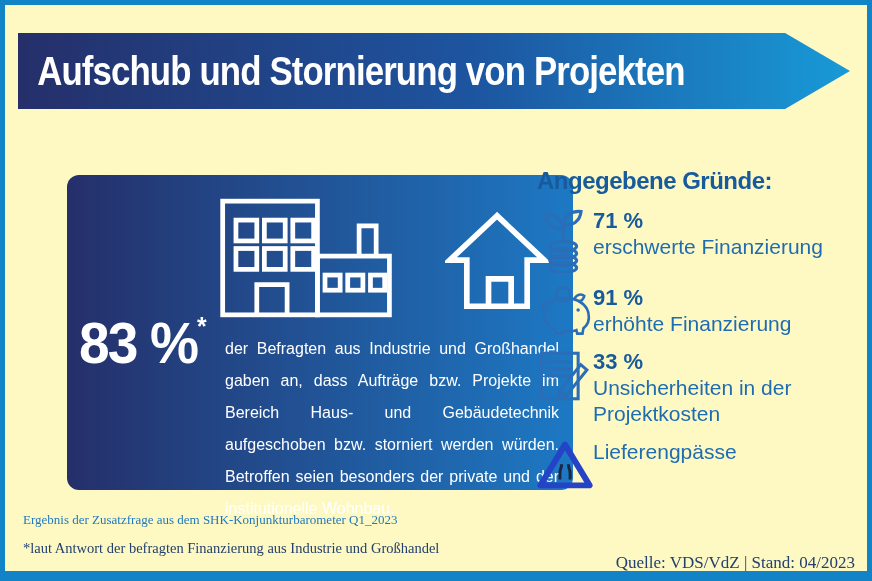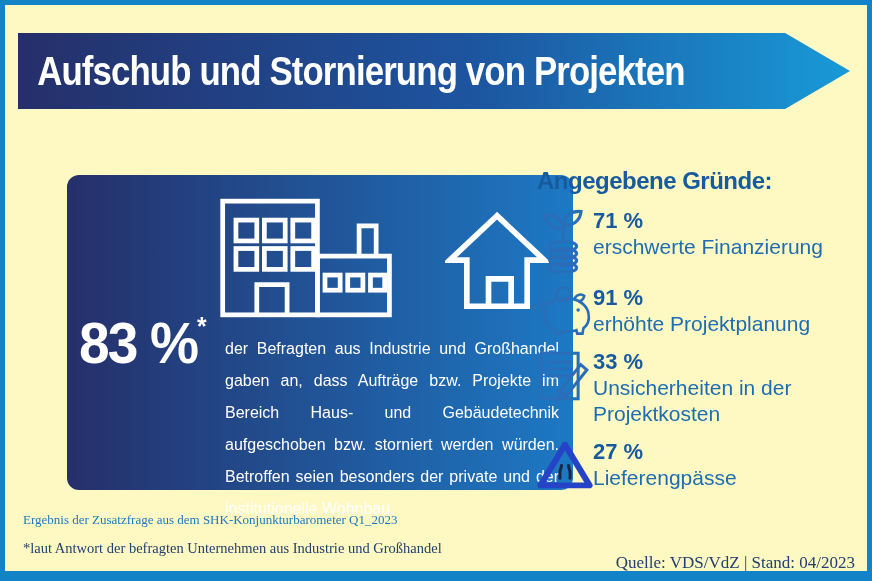--- a/index.html
+++ b/index.html
@@ -127,21 +127,21 @@
       <div class="ricon">
         <svg width="56" height="52" viewBox="0 0 64 58" fill="none" stroke="#2a6db8" stroke-width="3">
           <circle cx="30" cy="11" r="8"></circle>
           <path d="M12 22 C4 20 4 28 10 29 C8 33 8 38 10 42 C12 47 16 50 21 52 L22 56 H28 L29 53 C34 54 40 54 45 52 L46 56 H52 L53 50 C58 46 60 40 59 34 C58 25 50 18 40 16 C30 14 18 16 12 22 Z"></path>
           <path d="M43 16 C45 11 51 10 54 13 C53 17 50 19 47 19"></path>
           <circle cx="47" cy="29" r="2" fill="#2a6db8" stroke="none"></circle>
         </svg>
       </div>
       <div class="rtext">
         <div class="pct">91 %</div>
-        <div class="lbl">erhöhte Projektplanung</div>
+        <div class="lbl">erhöhte Finanzierung</div>
       </div>
     </div>
 
     <div class="reason">
       <div class="ricon">
         <svg width="56" height="56" viewBox="0 0 64 62" fill="none" stroke="#2a6db8" stroke-width="3.5">
           <rect x="5" y="5" width="42" height="52"></rect>
           <path d="M12 15 H40 M12 23 H40 M12 31 H40"></path>
           <path d="M26 48 L50 18 L57 24 L33 54 Z"></path>
           <path d="M26 48 L24 57 L33 54"></path>
@@ -155,23 +155,22 @@
 
     <div class="reason">
       <div class="ricon">
         <svg width="58" height="54" viewBox="0 0 66 60" fill="none">
           <path d="M33 6 L62 54 H4 Z" stroke="#2543c6" stroke-width="7" stroke-linejoin="round"></path>
           <path d="M27 47 V39 C27 35 29 34 29 29" stroke="#1b2644" stroke-width="3.5"></path>
           <path d="M39 47 V39 C39 35 37 34 37 29" stroke="#1b2644" stroke-width="3.5"></path>
         </svg>
       </div>
       <div class="rtext">
-        <div class="pct">27 %</div>
         <div class="lbl">Lieferengpässe</div>
       </div>
     </div>
   </div>
 
   <div class="src-line">Ergebnis der Zusatzfrage aus dem SHK-Konjunkturbarometer Q1_2023</div>
-  <div class="footnote">*laut Antwort der befragten Unternehmen aus Industrie und Großhandel</div>
+  <div class="footnote">*laut Antwort der befragten Finanzierung aus Industrie und Großhandel</div>
   <div class="credit">Quelle: VDS/VdZ | Stand: 04/2023</div>
 
 </div>
 
 </body></html>

